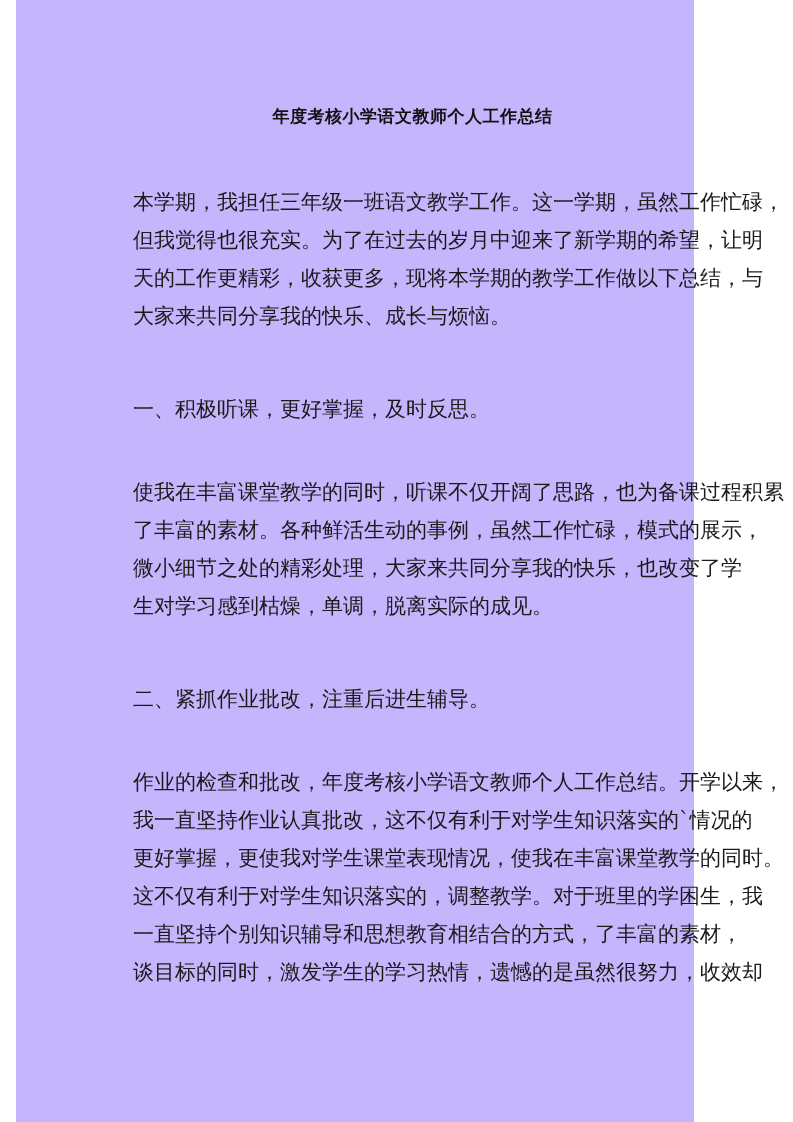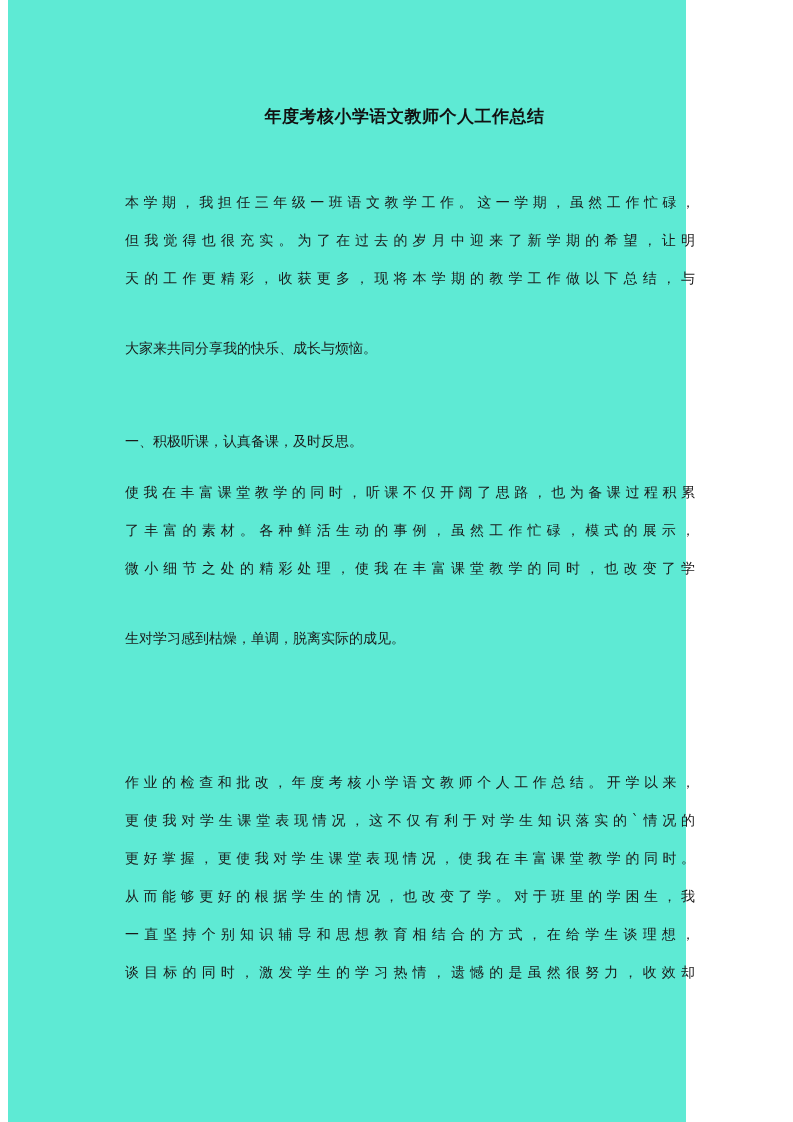--- a/index.html
+++ b/index.html
@@ -10,81 +10,81 @@
     body {
       width: 793px;
       height: 1122px;
       position: relative;
       overflow: hidden;
       font-family: "DejaVu Serif", "Liberation Serif", serif;
       color: #111111;
     }
     .page {
       position: absolute;
-      left: 8px;
+      left: 16px;
       top: 0;
       width: 678px;
       height: 1122px;
-      background: #5eead4;
+      background: #c4b5fd;
     }
     .title {
       position: absolute;
       left: 0;
       width: 793px;
       top: 104px;
       text-align: center;
       font-family: "DejaVu Sans", "Liberation Sans", sans-serif;
       font-weight: bold;
       font-size: 17px;
       line-height: 24px;
       color: #111111;
       letter-spacing: 0.5px;
     }
     .line {
       position: absolute;
       left: 117px;
       width: 570px;
-      font-size: 14px;
+      font-size: 21px;
       line-height: 26px;
       white-space: nowrap;
       text-align: justify;
       text-align-last: justify;
       color: #1a1a1a;
     }
     .line.last {
       text-align-last: left;
-      margin-top: 32px;
     }
   </style>
 </head>
 <body>
 
 <div class="page">
 
   <div class="title">年度考核小学语文教师个人工作总结</div>
 
   <div>
     <div class="line" style="top:189px">本学期，我担任三年级一班语文教学工作。这一学期，虽然工作忙碌，</div>
     <div class="line" style="top:227px">但我觉得也很充实。为了在过去的岁月中迎来了新学期的希望，让明</div>
     <div class="line" style="top:265px">天的工作更精彩，收获更多，现将本学期的教学工作做以下总结，与</div>
     <div class="line last" style="top:303px">大家来共同分享我的快乐、成长与烦恼。</div>
   </div>
 
-  <div class="line last" style="top:396px">一、积极听课，认真备课，及时反思。</div>
+  <div class="line last" style="top:396px">一、积极听课，更好掌握，及时反思。</div>
 
   <div>
     <div class="line" style="top:479px">使我在丰富课堂教学的同时，听课不仅开阔了思路，也为备课过程积累</div>
     <div class="line" style="top:517px">了丰富的素材。各种鲜活生动的事例，虽然工作忙碌，模式的展示，</div>
-    <div class="line" style="top:555px">微小细节之处的精彩处理，使我在丰富课堂教学的同时，也改变了学</div>
+    <div class="line" style="top:555px">微小细节之处的精彩处理，大家来共同分享我的快乐，也改变了学</div>
     <div class="line last" style="top:593px">生对学习感到枯燥，单调，脱离实际的成见。</div>
   </div>
 
+  <div class="line last" style="top:686px">二、紧抓作业批改，注重后进生辅导。</div>
 
   <div>
     <div class="line" style="top:769px">作业的检查和批改，年度考核小学语文教师个人工作总结。开学以来，</div>
-    <div class="line" style="top:807px">更使我对学生课堂表现情况，这不仅有利于对学生知识落实的`情况的</div>
+    <div class="line" style="top:807px">我一直坚持作业认真批改，这不仅有利于对学生知识落实的`情况的</div>
     <div class="line" style="top:845px">更好掌握，更使我对学生课堂表现情况，使我在丰富课堂教学的同时。</div>
-    <div class="line" style="top:883px">从而能够更好的根据学生的情况，也改变了学。对于班里的学困生，我</div>
-    <div class="line" style="top:921px">一直坚持个别知识辅导和思想教育相结合的方式，在给学生谈理想，</div>
+    <div class="line" style="top:883px">这不仅有利于对学生知识落实的，调整教学。对于班里的学困生，我</div>
+    <div class="line" style="top:921px">一直坚持个别知识辅导和思想教育相结合的方式，了丰富的素材，</div>
     <div class="line" style="top:959px">谈目标的同时，激发学生的学习热情，遗憾的是虽然很努力，收效却</div>
   </div>
 
 </div>
 
 </body></html>

